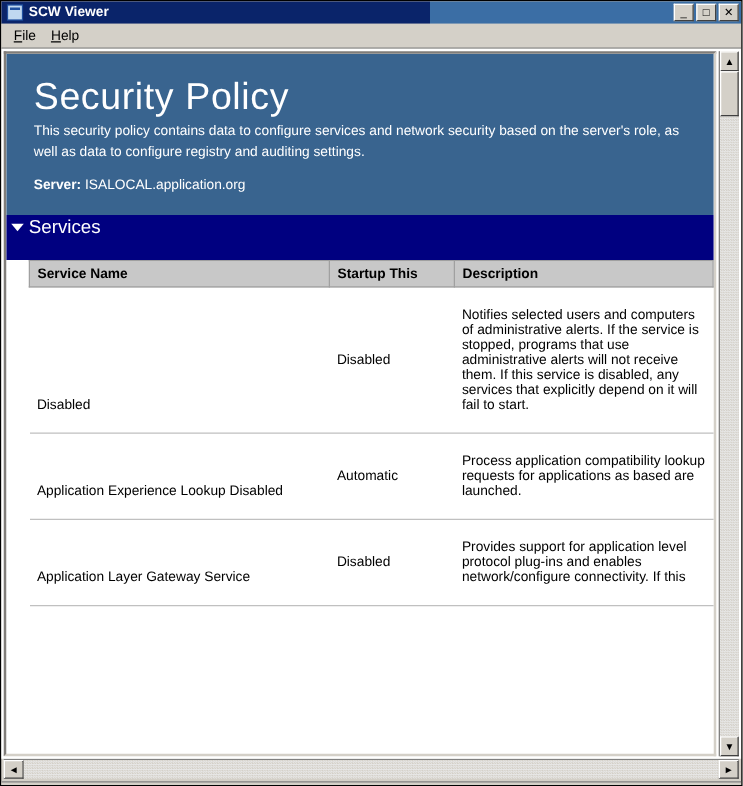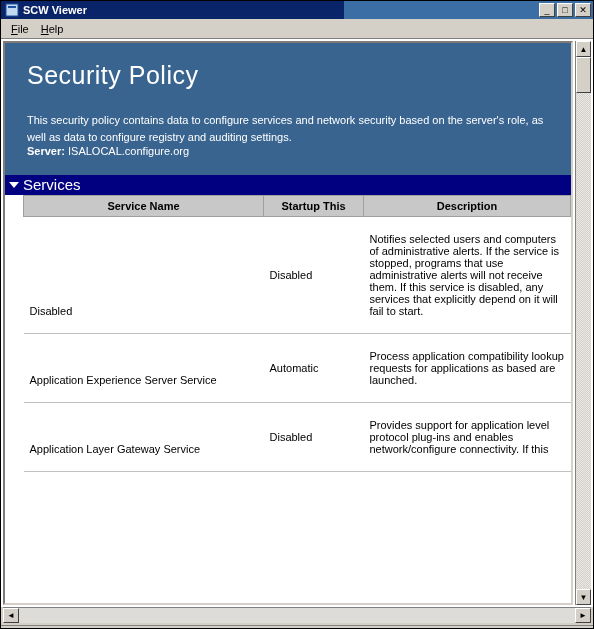--- a/index.html
+++ b/index.html
@@ -57,57 +57,57 @@
   position: relative;
 }
 .header-block {
   background: #39648f;
   color: #fff;
   padding: 18px 22px 18px 22px;
 }
 .header-block h1 {
   font-family: Verdana, sans-serif;
   font-weight: normal;
-  font-size: 25px;
+  font-size: 30px;
   letter-spacing: 0.5px;
-  margin-bottom: 22px;
+  margin-bottom: 2px;
 }
 .header-block p {
   font-family: Verdana, sans-serif;
   font-size: 11px;
   line-height: 1.5;
-  margin-bottom: 0;
+  margin-bottom: 12px;
 }
 .header-block .server-line {
   font-family: Verdana, sans-serif;
   font-size: 11px;
 }
 .header-block .server-line b { font-weight: bold; }
 .services-bar {
   background: #000080;
   color: #fff;
   font-family: Verdana, sans-serif;
   font-size: 15px;
-  padding: 1px 6px 2px 4px;
+  padding: 1px 6px 18px 4px;
   display: flex; align-items: center;
 }
 .services-bar .tw {
   width: 0; height: 0; border-left: 5px solid transparent; border-right: 5px solid transparent;
   border-top: 6px solid #fff; margin-right: 4px;
 }
 .table-wrap { padding: 0 0 0 18px; }
 table.services {
   border-collapse: collapse;
   width: 100%;
   font-family: Verdana, sans-serif;
   font-size: 11px;
 }
 table.services th {
   background: #c8c8c8;
-  text-align: center;
+  text-align: left;
   font-weight: bold;
   padding: 4px 6px;
   border: 1px solid #a0a0a0;
 }
 table.services td {
   padding: 16px 6px;
   vertical-align: top;
   border-bottom: 1px solid #c0c0c0;
 }
 table.services td.name { width: 240px; vertical-align: bottom; }
@@ -172,21 +172,21 @@
   <div class="menu-item"><span class="ul">H</span>elp</div>
 </div>
 
 <div class="content-wrap">
   <div class="scroll-area">
     <div class="header-block">
       <h1>Security Policy</h1>
       <p>This security policy contains data to configure services and network security based on the server's role, as well as data to configure registry and auditing settings.</p>
       <div class="server-line">
         <b>Server:</b>
-        <span>ISALOCAL.configure.org</span>
+        <span>ISALOCAL.application.org</span>
       </div>
     </div>
     <div class="services-bar">
       <div class="tw"></div>
       <span>Services</span>
     </div>
     <div class="table-wrap">
       <table class="services">
         <thead>
           <tr>
@@ -195,21 +195,21 @@
             <th>Description</th>
           </tr>
         </thead>
         <tbody>
           <tr>
             <td class="name">Disabled</td>
             <td class="mode">Disabled</td>
             <td class="desc">Notifies selected users and computers of administrative alerts. If the service is stopped, programs that use administrative alerts will not receive them. If this service is disabled, any services that explicitly depend on it will fail to start.</td>
           </tr>
           <tr>
-            <td class="name">Application Experience Server Service</td>
+            <td class="name">Application Experience Lookup Disabled</td>
             <td class="mode">Automatic</td>
             <td class="desc">Process application compatibility lookup requests for applications as based are launched.</td>
           </tr>
           <tr>
             <td class="name">Application Layer Gateway Service</td>
             <td class="mode">Disabled</td>
             <td class="desc">Provides support for application level protocol plug-ins and enables network/configure connectivity. If this</td>
           </tr>
         </tbody>
       </table>

